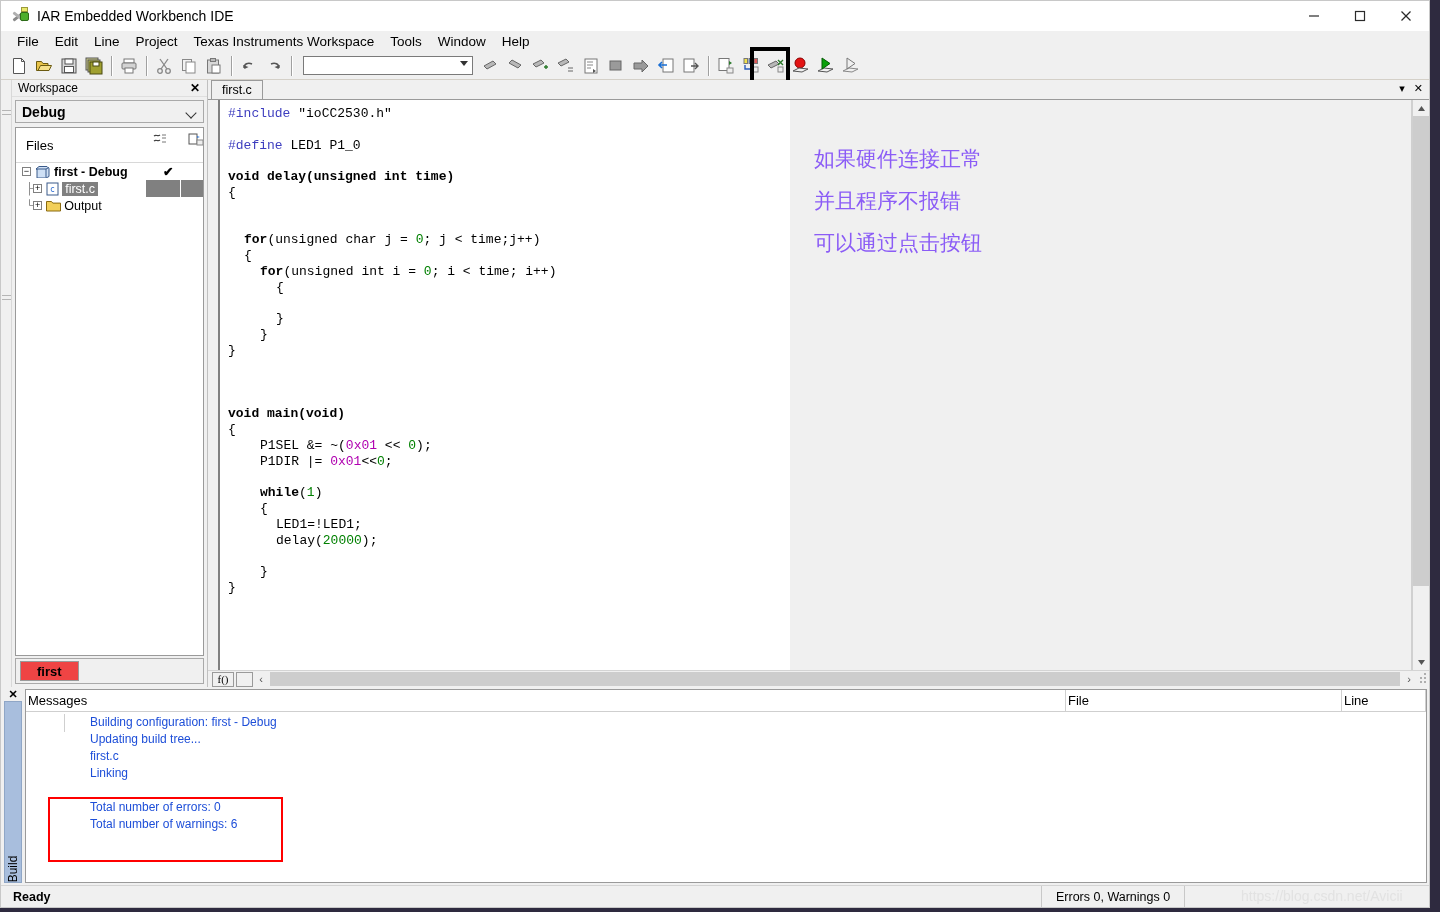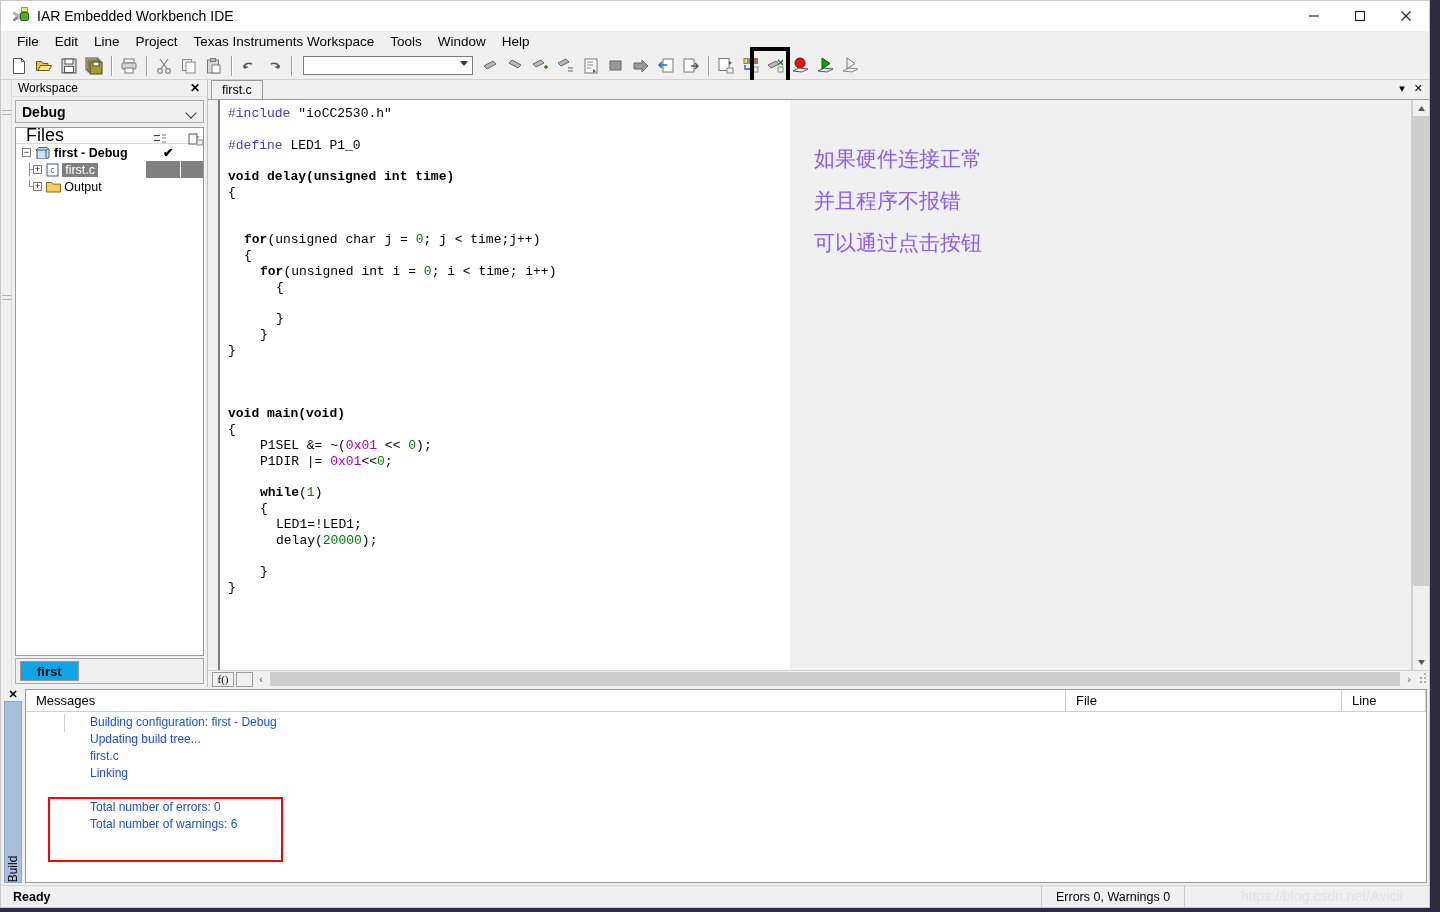--- a/index.html
+++ b/index.html
@@ -137,22 +137,22 @@
     width: 8px; height: 8px;
     border-right: 1.6px solid #333; border-bottom: 1.6px solid #333;
     transform: rotate(45deg);
   }
   .ws-tree {
     flex: 1 1 auto; margin: 2px 3px 0 3px;
     background: #fff; border: 1px solid #9a9a9a;
     overflow: hidden; position: relative;
   }
   .tree-head {
-    height: 16px; display: flex; align-items: center;
-    border-bottom: 1px solid #d8d8d8; font-size: 18px;
+    height: 35px; display: flex; align-items: center;
+    border-bottom: 1px solid #d8d8d8; font-size: 13px;
     padding-left: 10px; position: relative; background: #fff;
   }
   .tree-head .hcol {
     position: absolute; top: 2px; width: 28px; height: 20px;
     display: flex; align-items: center; justify-content: center;
   }
   .trow {
     height: 17px; display: flex; align-items: center;
     font-size: 12.5px; white-space: nowrap; position: relative;
   }
@@ -172,21 +172,21 @@
   .guide { color: #808080; font-family: "Liberation Mono", monospace; font-size: 12px; }
   .ic-prj { width: 15px; height: 13px; margin-right: 4px; flex: 0 0 15px; }
   .ic-file { width: 13px; height: 14px; margin-right: 3px; flex: 0 0 13px; }
   .ic-fold { width: 15px; height: 12px; margin-right: 3px; flex: 0 0 15px; }
   .ws-tabs {
     height: 26px; flex: 0 0 26px; margin: 2px 3px 3px 3px;
     border: 1px solid #a9a9a9; background: #f0f0f0;
     display: flex; align-items: center; padding-left: 4px;
   }
   .ws-tab {
-    height: 20px; min-width: 50px; background: #0ea5e9;
+    height: 20px; min-width: 50px; background: #ef4444;
     border: 1px solid #9a9a9a; display: flex; align-items: center;
     justify-content: center; font-size: 13px; font-weight: bold;
     padding: 0 16px;
   }
 
   
   .editor { flex: 1 1 auto; display: flex; flex-direction: column; background: #f0f0f0;
             position: relative; }
   .ed-tabbar {
     height: 20px; flex: 0 0 20px; background: #f0f0f0;
@@ -267,21 +267,21 @@
   }
   .build-tab span {
     position: absolute; bottom: 6px; left: 50%;
     transform: translateX(-50%) rotate(-90deg); transform-origin: center;
     font-size: 12px; white-space: nowrap; color: #000;
   }
   .msgpane { flex: 1 1 auto; display: flex; flex-direction: column;
              background: #fff; border: 1px solid #9a9a9a; margin: 2px 2px 2px 0; }
   .msg-head { height: 22px; flex: 0 0 22px; display: flex; background: #fff;
               border-bottom: 1px solid #cfcfcf; font-size: 13px; }
-  .mh-cell { display: flex; align-items: center; padding-left: 10px;
+  .mh-cell { display: flex; align-items: center; padding-left: 2px;
              border-right: 1px solid #cfcfcf; }
   .msg-body { flex: 1 1 auto; position: relative; padding: 2px 0 0 0; }
   .msg-line { font-size: 12px; line-height: 17px; padding-left: 64px; color: #1d4ed8; }
   .msg-redbox {
     position: absolute; left: 22px; top: 85px; width: 235px; height: 65px;
     border: 2px solid #ff0000;
   }
   .msg-vsep { position: absolute; left: 38px; top: 2px; width: 1px; height: 18px; background: #cfcfcf; }
 
   

